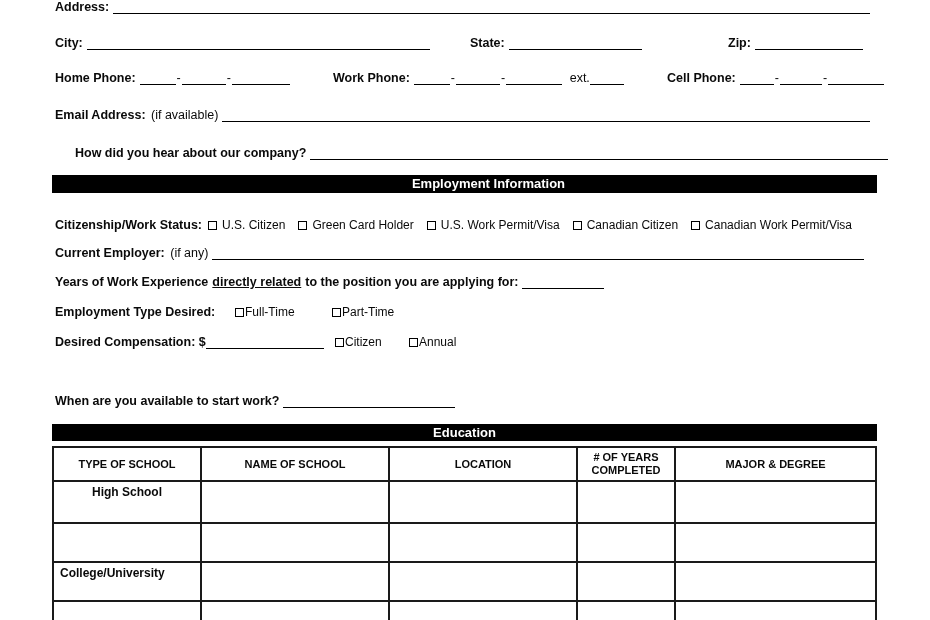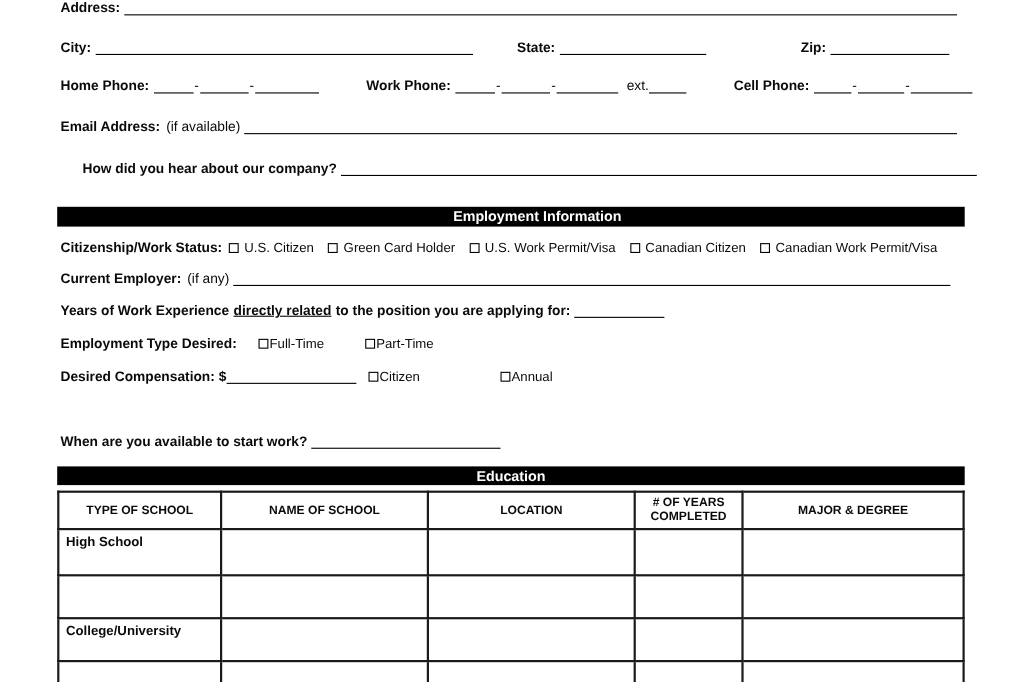--- a/index.html
+++ b/index.html
@@ -72,21 +72,21 @@
 
   <div class="row" style="top:108px;">
     <span class="b">Email Address:</span>
     <span class="hint sp" style="margin-left:2px;">(if available)</span><span class="fill" style="width:648px;"></span>
   </div>
 
   <div class="row" style="top:146px;padding-left:20px;">
     <span class="b sp">How did you hear about our company?</span><span class="fill" style="width:578px;"></span>
   </div>
 
-  <div class="bar" style="top:188px; height:18px; line-height:18px;padding-left:48px;">Employment Information</div>
+  <div class="bar" style="top:175px; height:18px; line-height:18px;padding-left:48px;">Employment Information</div>
 
   <div class="row" style="top:218px;">
     <span class="b" style="margin-right:6px;">Citizenship/Work Status:</span><span class="opt"><span class="cb"></span><span>U.S. Citizen</span></span><span class="opt"><span class="cb"></span><span>Green Card Holder</span></span><span class="opt"><span class="cb"></span><span>U.S. Work Permit/Visa</span></span><span class="opt"><span class="cb"></span><span>Canadian Citizen</span></span><span class="opt" style="margin-right:0;"><span class="cb"></span><span>Canadian Work Permit/Visa</span></span>
   </div>
 
   <div class="row" style="top:246px;">
     <span class="b">Current Employer:</span>
     <span class="hint sp" style="margin-left:2px;">(if any)</span><span class="fill" style="width:652px;"></span>
   </div>
 
@@ -96,21 +96,21 @@
 
   <div class="row" style="top:305px;">
     <span class="b">Employment Type Desired:</span>
     <span class="grp" style="left:180px;"><span class="cb cb0"></span><span class="opt2">Full-Time</span></span>
     <span class="grp" style="left:277px;"><span class="cb cb0"></span><span class="opt2">Part-Time</span></span>
   </div>
 
   <div class="row" style="top:335px;">
     <span class="b">Desired Compensation: $</span><span class="fill" style="width:118px;"></span>
     <span class="grp" style="left:280px;"><span class="cb cb0"></span><span class="opt2">Citizen</span></span>
-    <span class="grp" style="left:354px;margin-left:46px;"><span class="cb cb0"></span><span class="opt2">Annual</span></span>
+    <span class="grp" style="left:354px;"><span class="cb cb0"></span><span class="opt2">Annual</span></span>
   </div>
 
 
   <div class="row" style="top:394px;">
     <span class="b sp">When are you available to start work?</span><span class="fill" style="width:172px;"></span>
   </div>
 
   <div class="bar" style="top:424px; height:17px; line-height:17px;">Education</div>
 
   <table class="edu">
@@ -124,21 +124,21 @@
     <thead>
       <tr>
         <th>TYPE OF SCHOOL</th>
         <th>NAME OF SCHOOL</th>
         <th>LOCATION</th>
         <th># OF YEARS COMPLETED</th>
         <th>MAJOR &amp; DEGREE</th>
       </tr>
     </thead>
     <tbody>
-      <tr style="height:42px;">
+      <tr style="height:42px;text-align:center;">
         <td>High School</td>
         <td></td>
         <td></td>
         <td></td>
         <td></td>
       </tr>
       <tr style="height:39px;">
         <td></td>
         <td></td>
         <td></td>

